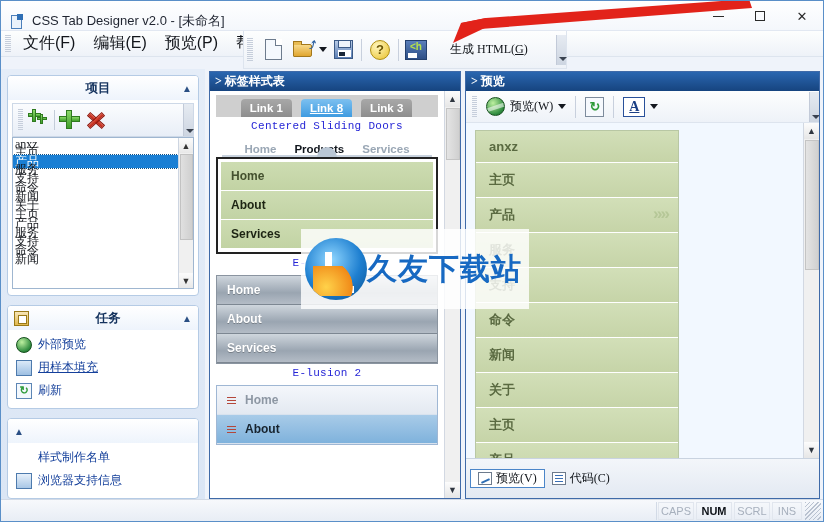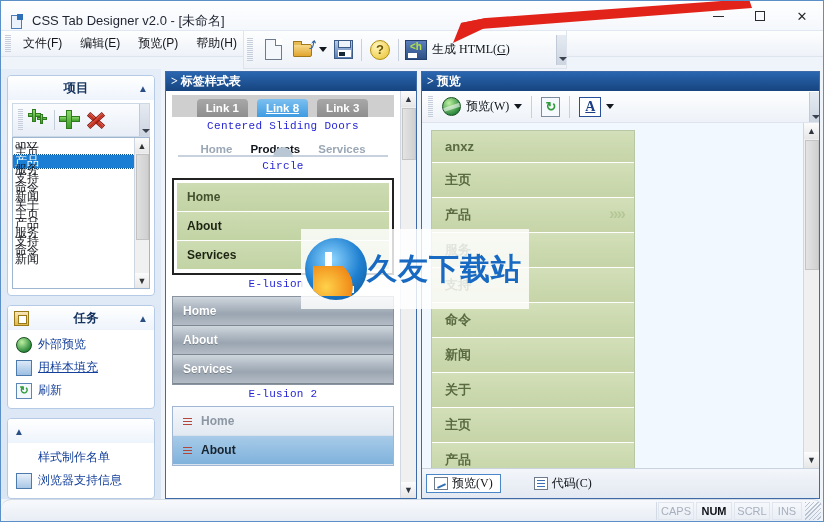--- a/index.html
+++ b/index.html
@@ -65,21 +65,21 @@
     display:flex; align-items:center;
     border-bottom: 1px solid #dde4ee;
     position: relative;
   }
   .menubar .grip {
     width: 6px; height: 18px; margin-left:4px; margin-right:3px;
     background: repeating-linear-gradient(to bottom,#c6cedb 0 1px,transparent 1px 2px);
   }
   .menu-item {
     padding: 8px 9px;
-    font-size: 12px; color:#12151b;
+    font-size: 16px; color:#12151b;
     font-family: "Liberation Sans", sans-serif;
   }
   .menu-overflow {
     width:10px; height:22px; margin-left:4px;
     background: linear-gradient(#d8dee8,#b9c2d1);
     border:1px solid #aeb7c6;
     position:relative;
   }
   .menu-overflow:after{
     content:""; position:absolute; left:2px; bottom:2px;
@@ -131,21 +131,21 @@
     border:1px solid #b08f14; color:#6b5506; font-weight:bold; font-size:13px;
     display:flex;align-items:center;justify-content:center;}
   
   .ico-html { width:22px;height:20px; background:linear-gradient(#5a7fba,#2e4f86);
     border:1px solid #24406e; position:relative; display:flex; align-items:flex-start; justify-content:center;}
   .ico-html span { color:#b6e24a; font-size:10px; font-weight:bold; line-height:11px; font-family:"Liberation Sans",sans-serif;}
   .ico-html:after{content:""; position:absolute;left:2px;bottom:1px;width:9px;height:5px;background:#fff;}
   .tb-html {
     display:flex; align-items:center; height:30px; padding:0 6px 0 3px;
   }
-  .tb-html-label { font-size:12px; color:#101419; margin-left:5px; white-space:nowrap;
+  .tb-html-label { font-size:12px; color:#101419; margin-left:23px; white-space:nowrap;
     font-family:"Liberation Serif", serif; }
   .tb-html-label u { text-decoration: underline; }
   .tb-overflow {
     width:10px; height:30px; margin-left:auto;
     background: linear-gradient(#e6ebf2,#cdd5e1);
     border-left:1px solid #c2cad8; position:relative;
   }
   .tb-overflow:after{
     content:""; position:absolute; left:2px; bottom:4px;
     border-left:4px solid transparent; border-right:4px solid transparent;
@@ -156,21 +156,21 @@
   .red-arrow { position:absolute; left:452px; top:-2px; width:300px; height:48px; pointer-events:none; z-index:40; }
 
   
   .main {
     position:absolute; left:0; top:68px; right:0; bottom:22px;
     display:flex;
   }
 
   
   .sidebar {
-    width: 160px;
+    width: 204px;
     background: linear-gradient(to bottom,#e5edf8,#dbe6f5);
     padding: 6px 6px 0 6px;
     overflow:hidden;
   }
   .panel {
     background:#fff;
     border:1px solid #b5cbe5;
     border-radius:4px;
     margin-bottom:9px;
     overflow:hidden;
@@ -383,38 +383,38 @@
   }
   .pv-row.hover:after{
     content:"»»"; position:absolute; right:10px; top:6px;
     color:#b5c797; font-size:17px; font-weight:bold; letter-spacing:-2px;
   }
   .rp-sb { width:16px;background:#f0f0f0;border-left:1px solid #d2d8e2;
     display:flex;flex-direction:column;align-items:center; }
   .rp-thumb{width:14px;height:130px;margin:1px;background:linear-gradient(to right,#e4e4e4,#d0d0d0);border:1px solid #c4c4c4;}
 
   .rp-tabs {
-    height:30px; background:linear-gradient(#f3f6fa,#e3e9f2);
-    border-top:1px solid #c9d3e0; display:flex; align-items:center; padding-left:4px;gap:26px;
+    height:40px; background:linear-gradient(#f3f6fa,#e3e9f2);
+    border-top:1px solid #c9d3e0; display:flex; align-items:center; padding-left:4px;
   }
   .rp-tab {
     display:flex;align-items:center; height:19px; padding:0 7px; gap:4px;
     font-size:12px; color:#101419; font-family:"Liberation Serif", serif;
   }
   .rp-tab.active { background:#fff; border:1px solid #4b86c9; }
   .tab-ico { width:14px;height:13px;border:1px solid #6d7b8d;background:#fff;position:relative; }
   .tab-ico.chart:after{content:"";position:absolute;left:2px;bottom:2px;width:9px;height:2px;background:#2f6fb5;transform:rotate(-25deg);}
   .tab-ico.code:after{content:"";position:absolute;left:2px;top:2px;width:8px;height:1px;background:#3a6fb5;box-shadow:0 3px 0 #3a6fb5,0 6px 0 #3a6fb5;}
 
   
   .statusbar {
     position:absolute; left:0; right:0; bottom:0; height:22px;
     background:linear-gradient(#f7f9fc,#e8edf5);
     border-top:1px solid #d2dae6;
-    display:flex; align-items:center; justify-content:flex-end;border-radius:10px;
+    display:flex; align-items:center; justify-content:flex-end;
   }
   .st-main { flex:1; border-right:1px solid #d2dae6; height:18px; margin:2px 0 2px 2px; }
   .st-cell {
     width:36px; height:18px; margin:2px 1px;
     display:flex;align-items:center;justify-content:center;
     font-size:11px; color:#a7b0bd; border:1px solid #e1e6ee;
     font-family:"Liberation Sans", sans-serif;
   }
   .st-cell.on { color:#0d1117; font-weight:bold; }
   .st-grip { width:16px;height:18px; margin:2px 2px;
@@ -622,21 +622,20 @@
             <div class="style-name">Centered Sliding Doors</div>
           </div>
 
           <div class="style-block" style="padding-top:0;">
             <div class="circle-nav">
               <div class="cn">Home</div>
               <div class="cn active">Products</div>
               <div class="cn">Services</div>
               <div class="circle-bump"></div>
             </div>
-            <div class="style-name">Circle</div>
           </div>
 
           <div class="style-block" style="padding-top:0;">
             <div class="elusion1">
               <div class="el1-row">Home</div>
               <div class="el1-row dark">About</div>
               <div class="el1-row dark">Services</div>
             </div>
             <div class="style-name">E-lusion 1</div>
           </div>

